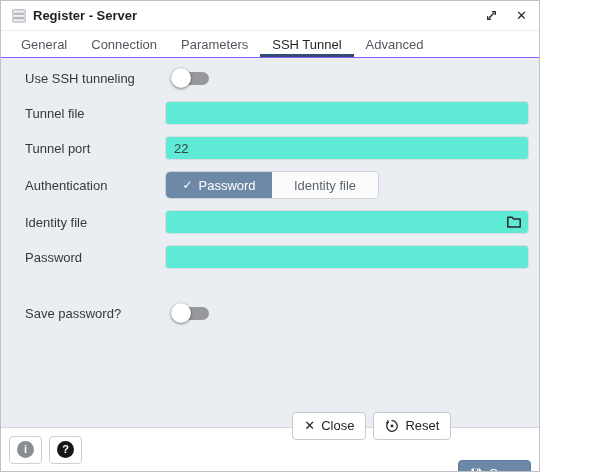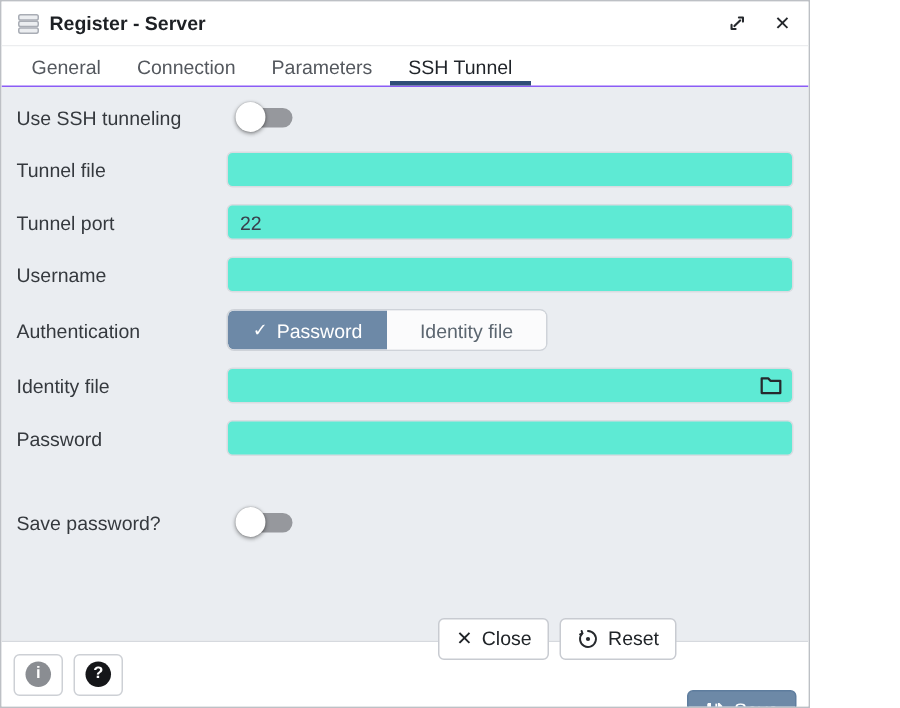--- a/index.html
+++ b/index.html
@@ -19,21 +19,21 @@
   
   .tabbar { height:27px; flex:0 0 27px; display:flex; align-items:stretch; background:#ffffff;
             border-bottom:1px solid #8b5cf6; padding-left:8px; }
   .tab { position:relative; display:flex; align-items:center; padding:0 12px; font-size:13px;
          color:#54585e; background:none; border:none; cursor:pointer; }
   .tab.active { color:#1f2328;text-align:center; }
   .tab.active::after { content:""; position:absolute; left:0; right:0; bottom:0; height:3px;
                        background:#2f4d77; }
 
   
-  .body { flex:1 1 auto; background:#eaedf1; padding:8px 10px 0 10px; }
+  .body { flex:1 1 auto; background:#eaedf1; padding:8px 10px 0 24px; }
   .row { display:flex; align-items:center; margin-bottom:11px; min-height:24px; }
   .lbl { flex:0 0 140px; font-size:13px; color:#35393e; }
   .ctrl { flex:1 1 auto; position:relative; display:flex; align-items:center; }
 
   .txt { width:100%; height:24px; border:1px solid #d9dce1; border-radius:4px; background:#5eead4;
          padding:0 8px; font-size:13px; color:#39414e; font-family:inherit; outline:none; }
 
   
   .switch { position:relative; width:41px; height:20px; margin-left:6px; cursor:pointer; flex:0 0 auto; }
   .switch .track { position:absolute; left:6px; top:4px; width:32px; height:13px; border-radius:7px;
@@ -96,20 +96,21 @@
       </button>
       <button class="tb-btn">✕</button>
     </span>
   </div>
 
   <div class="tabbar">
     <button class="tab">General</button>
     <button class="tab">Connection</button>
     <button class="tab">Parameters</button>
     <button class="tab active">SSH Tunnel</button>
+    <button class="tab">Advanced</button>
   </div>
 
   <div class="body">
 
     <div class="row">
       <label class="lbl">Use SSH tunneling</label>
       <div class="ctrl">
         <span class="switch">
           <span class="track"></span>
           <span class="knob"></span>
@@ -124,26 +125,20 @@
       </div>
     </div>
 
     <div class="row">
       <label class="lbl">Tunnel port</label>
       <div class="ctrl">
         <input class="txt" type="text" value="22" style="">
       </div>
     </div>
 
-    <div class="row">
-      <label class="lbl">Username</label>
-      <div class="ctrl">
-        <input class="txt" type="text" value="" style="">
-      </div>
-    </div>
 
     <div class="row">
       <label class="lbl">Authentication</label>
       <div class="ctrl">
         <div class="seg-group">
           <button class="seg selected">
             <span class="check">✓</span>
             <span>Password</span>
           </button>
           <button class="seg">

